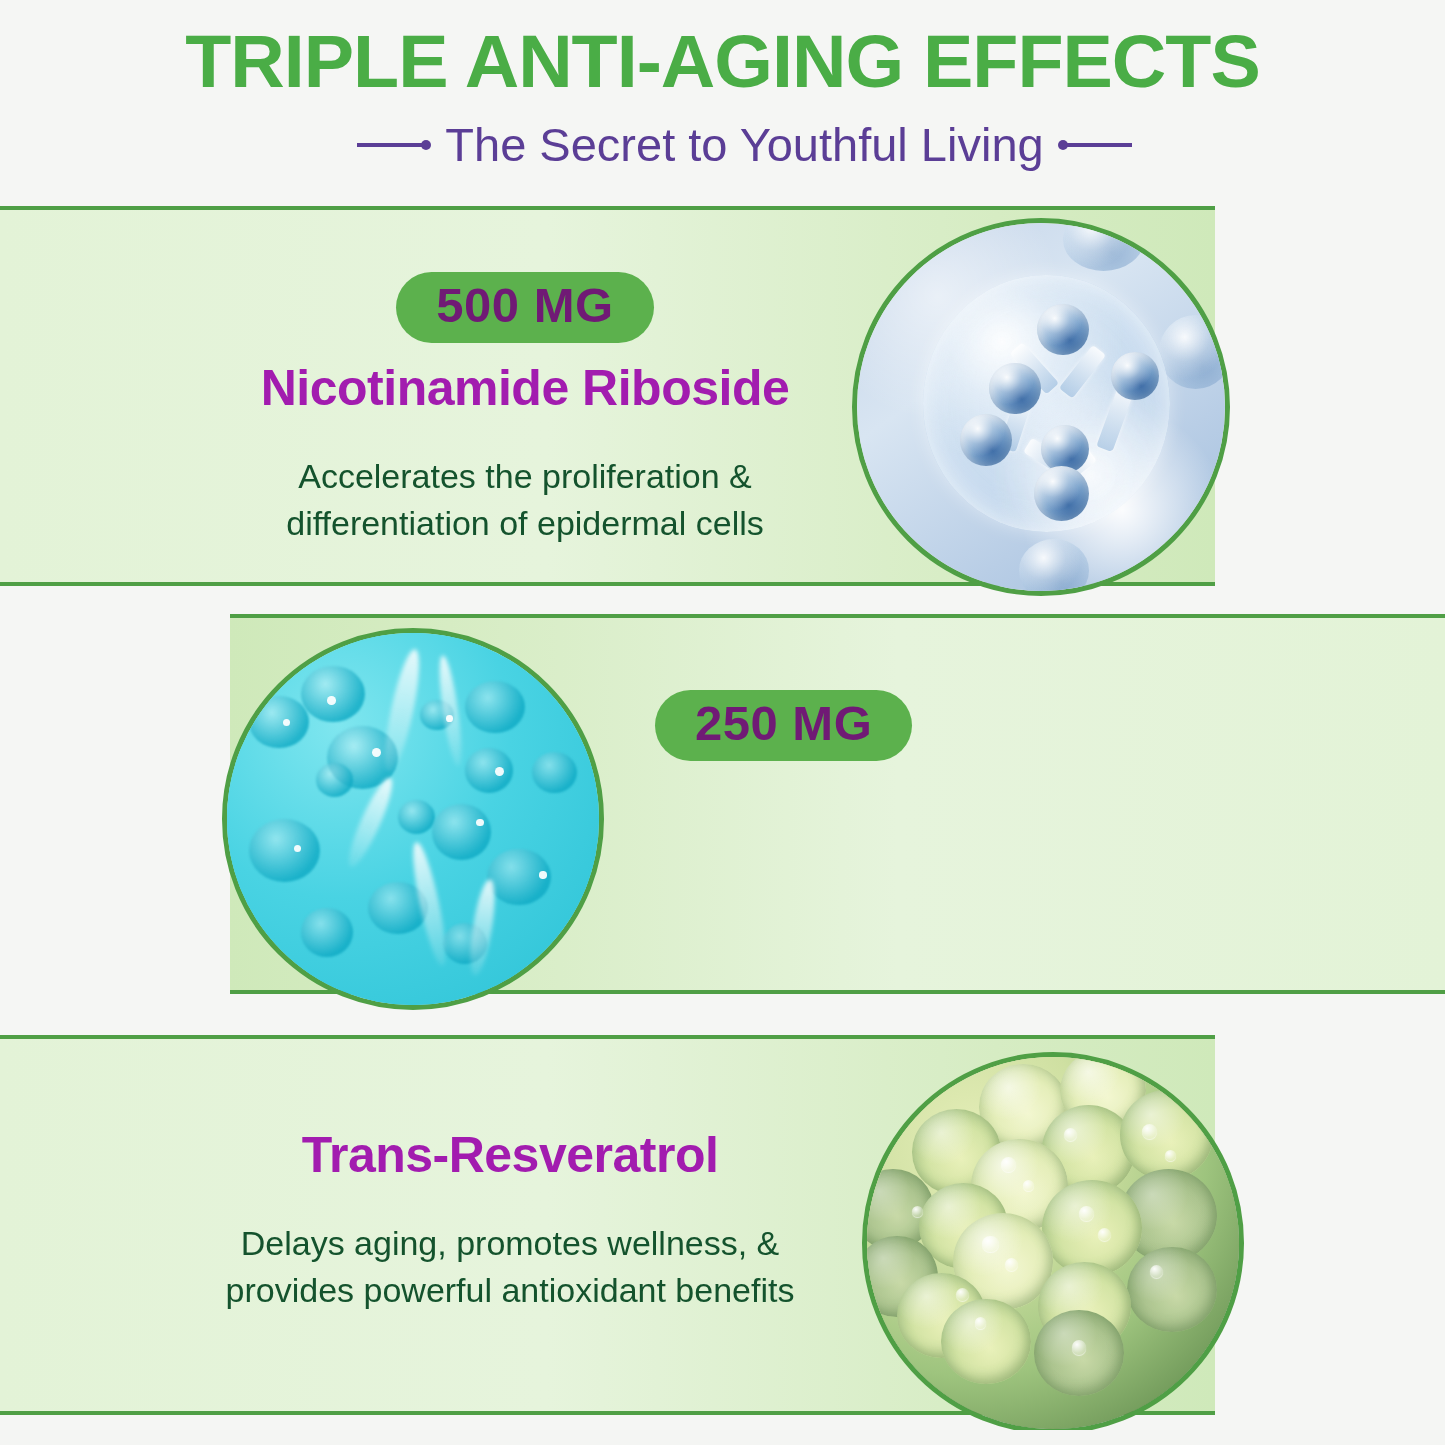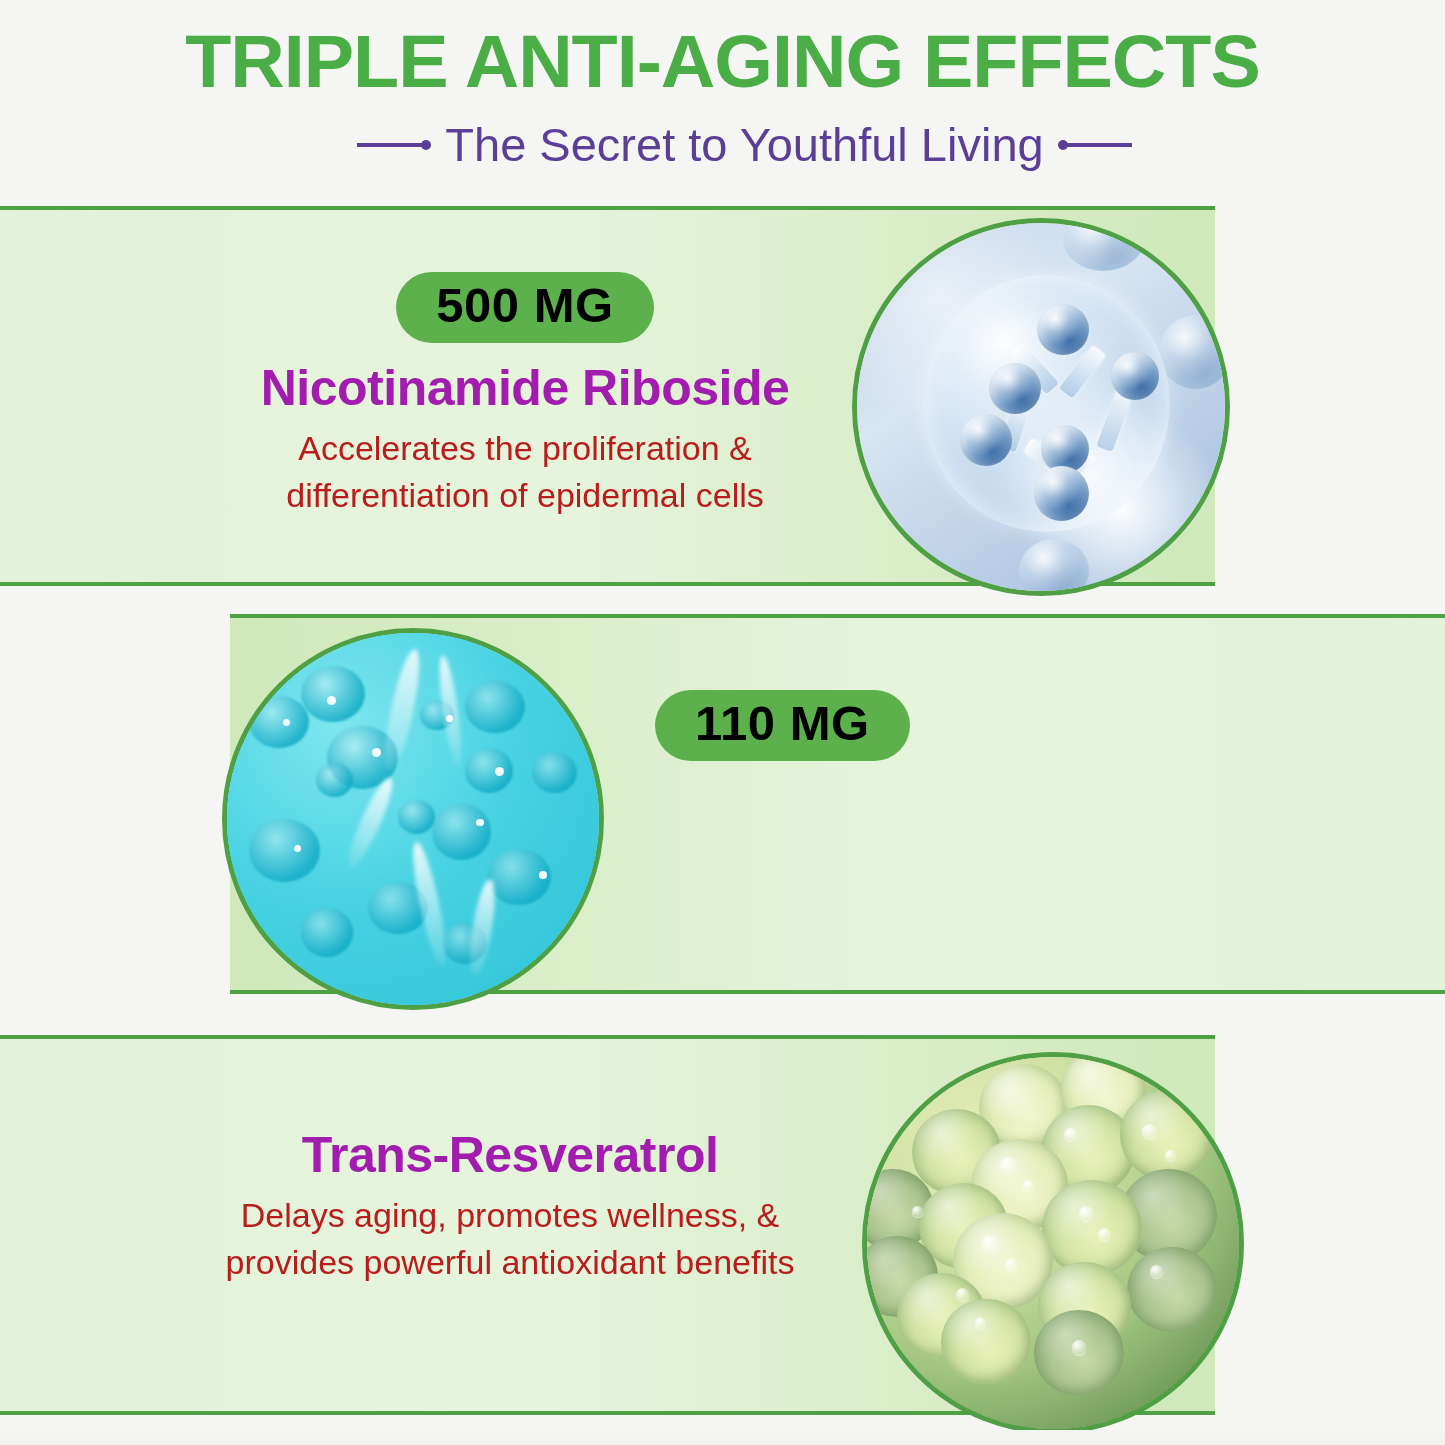--- a/index.html
+++ b/index.html
@@ -118,43 +118,43 @@
     z-index: 6;
   }
 
   .content-1 { left: 215px; top: 272px; width: 620px; text-align: center; }
   .content-2 { left: 655px; top: 690px; width: 620px; text-align: left; }
   .content-3 { left: 190px; top: 1110px; width: 640px; text-align: center; }
 
   .mg-badge {
     display: inline-block;
     background: #5cb14d;
-    color: #000000;
+    color: #701a75;
     font-size: 49px;
     font-weight: 700;
     letter-spacing: 0.5px;
     padding: 9px 40px 13px 40px;
     border-radius: 45px;
     line-height: 1;
   }
 
   .ingredient-name {
     font-size: 50px;
     font-weight: 700;
     color: #a21caf;
     margin-top: 18px;
     line-height: 1.08;
     letter-spacing: -0.5px;
   }
 
   .ingredient-desc {
     font-size: 34px;
     font-weight: 400;
-    color: #b91c1c;
-    margin-top: 10px;
+    color: #14532d;
+    margin-top: 38px;
     line-height: 1.38;
   }
 
   
   .circle {
     position: absolute;
     border-radius: 50%;
     border: 5px solid #4f9f45;
     overflow: hidden;
     z-index: 8;
@@ -321,21 +321,21 @@
     <div class="atom" style="left:69%;top:35%;width:13%;height:13%;"></div>
     <div class="atom" style="left:36%;top:38%;width:14%;height:14%;"></div>
     <div class="atom" style="left:28%;top:52%;width:14%;height:14%;"></div>
     <div class="atom" style="left:50%;top:55%;width:13%;height:13%;"></div>
     <div class="atom" style="left:48%;top:66%;width:15%;height:15%;"></div>
   </div>
 
   <div class="band band-2"></div>
 
   <div class="content content-2">
-    <div class="mg-badge">110 MG</div>
+    <div class="mg-badge">250 MG</div>
   </div>
 
   <div class="circle circle-2">
     <div class="img-fill gel-bg"></div>
     <div class="gel-blob" style="left:6%;top:17%;width:16%;height:14%;"></div>
     <div class="gel-blob" style="left:20%;top:9%;width:17%;height:15%;"></div>
     <div class="gel-blob" style="left:27%;top:25%;width:19%;height:17%;"></div>
     <div class="gel-blob" style="left:52%;top:18%;width:9%;height:8%;"></div>
     <div class="gel-blob" style="left:64%;top:13%;width:16%;height:14%;"></div>
     <div class="gel-blob" style="left:64%;top:31%;width:13%;height:12%;"></div>

